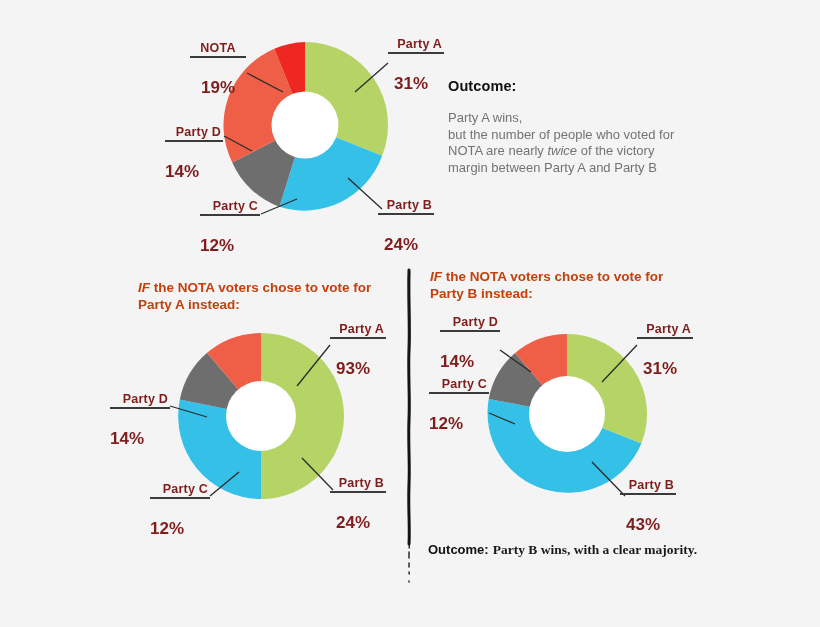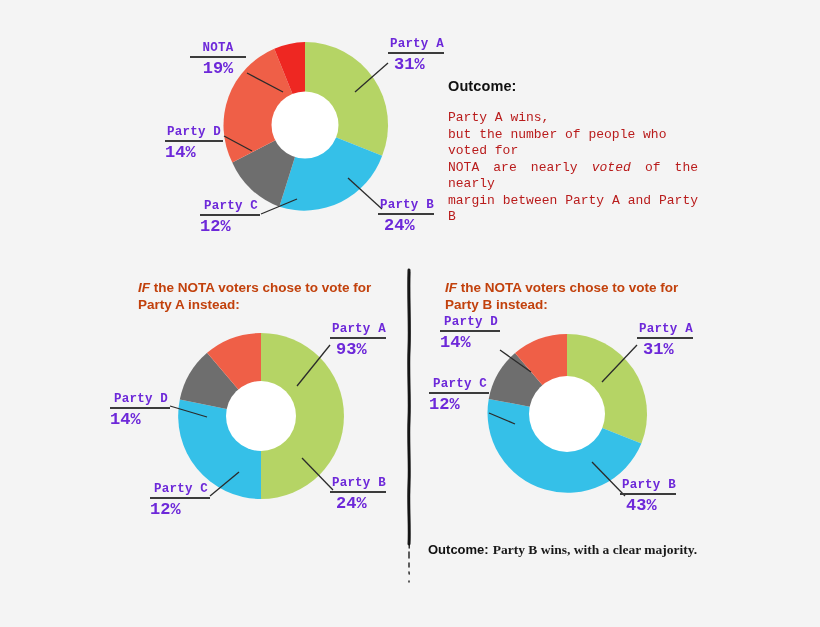--- a/index.html
+++ b/index.html
@@ -26,22 +26,22 @@
   .abs { position: absolute; }
 
   
   .donut-wrap { position: absolute; }
   .donut-wrap svg { display: block; overflow: visible; }
 
   
   .callout {
     position: absolute;
     white-space: nowrap;
-    font-family: Liberation Mono, monospace;
-    color: #6d28d9;
+    font-family: Liberation Sans, sans-serif;
+    color: #7f1d1d;
   }
   .callout .cname {
     font-weight: bold;
     font-size: 12.5px;
     letter-spacing: 0.2px;
     line-height: 13px;
     display: block;
     padding: 0 2px 1px 2px;
   }
   .callout .rule {
@@ -49,21 +49,21 @@
     height: 1.6px;
     background: #3b3b3b;
     width: 100%;
     margin: 0 0 1px 0;
   }
   .callout .cval {
     font-weight: bold;
     font-size: 17px;
     line-height: 19px;
     display: block;
-    padding-top: 0;
+    padding-top: 19px;
   }
   .callout.align-left  .cname { text-align: right; }
   .callout.align-left  .cval  { text-align: left; padding-left: 6px; }
   .callout.align-right .cname { text-align: right; }
   .callout.align-right .cval  { text-align: left; padding-right: 6px; }
   .callout.align-center .cname { text-align: center; }
   .callout.align-center .cval  { text-align: center; }
 
   
   .leaders {
@@ -81,24 +81,24 @@
   }
   #outcome-top .otitle {
     font-family: "Liberation Sans", sans-serif;
     font-weight: bold;
     font-size: 14.5px;
     color: #111;
     letter-spacing: 0.1px;
   }
   #outcome-top .obody {
     margin-top: 16px;
-    font-family: Liberation Mono, monospace;
+    font-family: Liberation Sans, sans-serif;
     font-size: 13px;
     line-height: 16.5px;
-    color: #b91c1c;
+    color: #737373;
   }
   #outcome-top .obody .l1 { display: block; }
   #outcome-top .obody .l2 { display: block; }
   #outcome-top .obody .l3 { display: block; text-align: justify; }
   #outcome-top .obody em { font-style: italic; }
 
   
   .panel-head {
     position: absolute;
     font-family: "Liberation Sans", sans-serif;
@@ -236,21 +236,21 @@
     <span class="cname">NOTA</span>
     <span class="rule"></span>
     <span class="cval">19%</span>
   </div>
 
   <div class="abs" id="outcome-top">
     <div class="otitle">Outcome:</div>
     <div class="obody">
       <span class="l1">Party A wins,</span>
       <span class="l2">but the number of people who voted for</span>
-      <span class="l3"><span>NOTA are nearly </span><em>voted</em><span> of the nearly</span></span>
+      <span class="l3"><span>NOTA are nearly </span><em>twice</em><span> of the victory</span></span>
       <span class="l3">margin between Party A and Party B</span>
     </div>
   </div>
 
   <svg id="divider" viewBox="0 0 22 320">
     <path d="M 11 2 C 10 30, 12 55, 11 80 C 10 105, 12 130, 11 150
              C 10 175, 12 195, 11 215 C 10 238, 12 258, 11 276" stroke="#1b1b1b" stroke-width="3" fill="none" stroke-linecap="round"></path>
     <path d="M 11.6 4 C 11 34, 12.6 60, 11.4 86 C 10.4 112, 12.4 138, 11.2 162
              C 10.2 186, 12.2 208, 11.2 230 C 10.4 252, 12 268, 11.2 280" stroke="#111" stroke-width="1.4" fill="none" stroke-linecap="round" opacity="0.9"></path>
     <path d="M 11 284 L 11 290 M 11 295 L 11 299 M 11 304 L 11.2 306 M 11 313 L 11 314" stroke="#2b2b2b" stroke-width="1.5" fill="none" stroke-linecap="round"></path>
@@ -276,21 +276,21 @@
     <span class="cval">12%</span>
   </div>
 
   <div class="callout align-right" style="left:110px; top:393px; width:60px;">
     <span class="cname">Party D</span>
     <span class="rule"></span>
     <span class="cval">14%</span>
   </div>
 
 
-  <div class="panel-head" style="left:430px; top:279px;margin-left:15px;"><span class="if">IF</span><span> the NOTA voters chose to vote for Party B instead:</span></div>
+  <div class="panel-head" style="left:430px; top:268px;"><span class="if">IF</span><span> the NOTA voters chose to vote for Party B instead:</span></div>
 
   <div class="callout align-left" style="left:637px; top:323px; width:56px;">
     <span class="cname">Party A</span>
     <span class="rule"></span>
     <span class="cval">31%</span>
   </div>
 
   <div class="callout align-left" style="left:620px; top:479px; width:56px;">
     <span class="cname">Party B</span>
     <span class="rule"></span>

